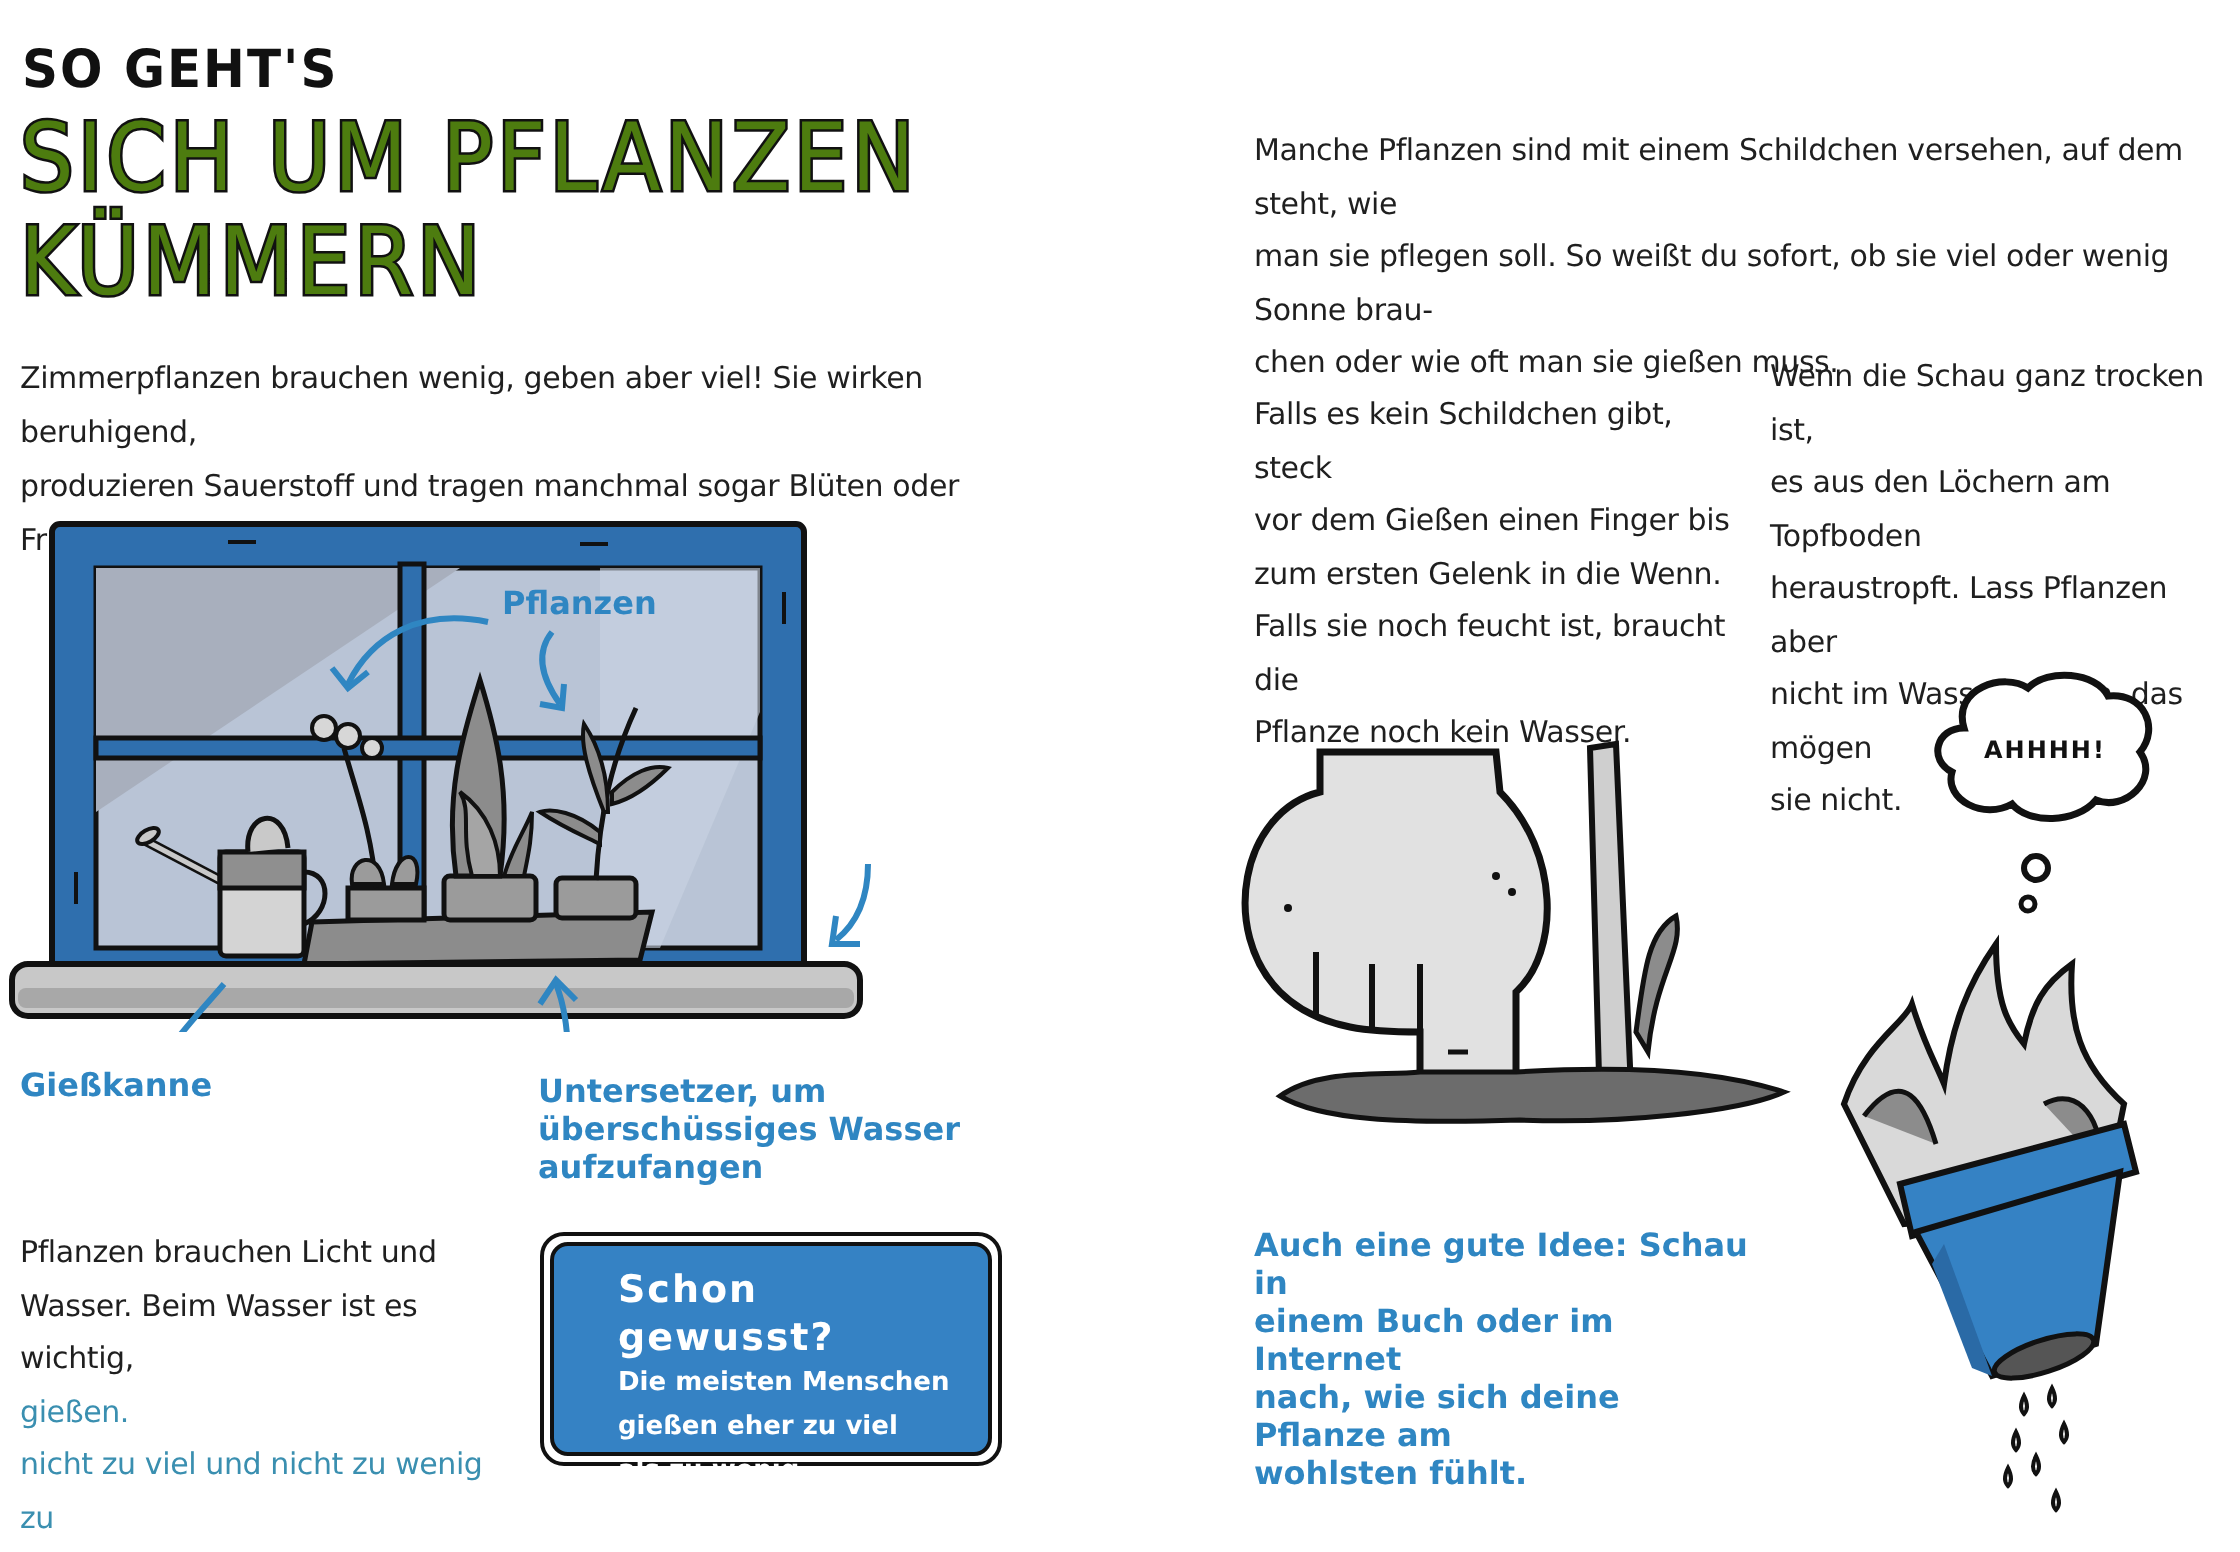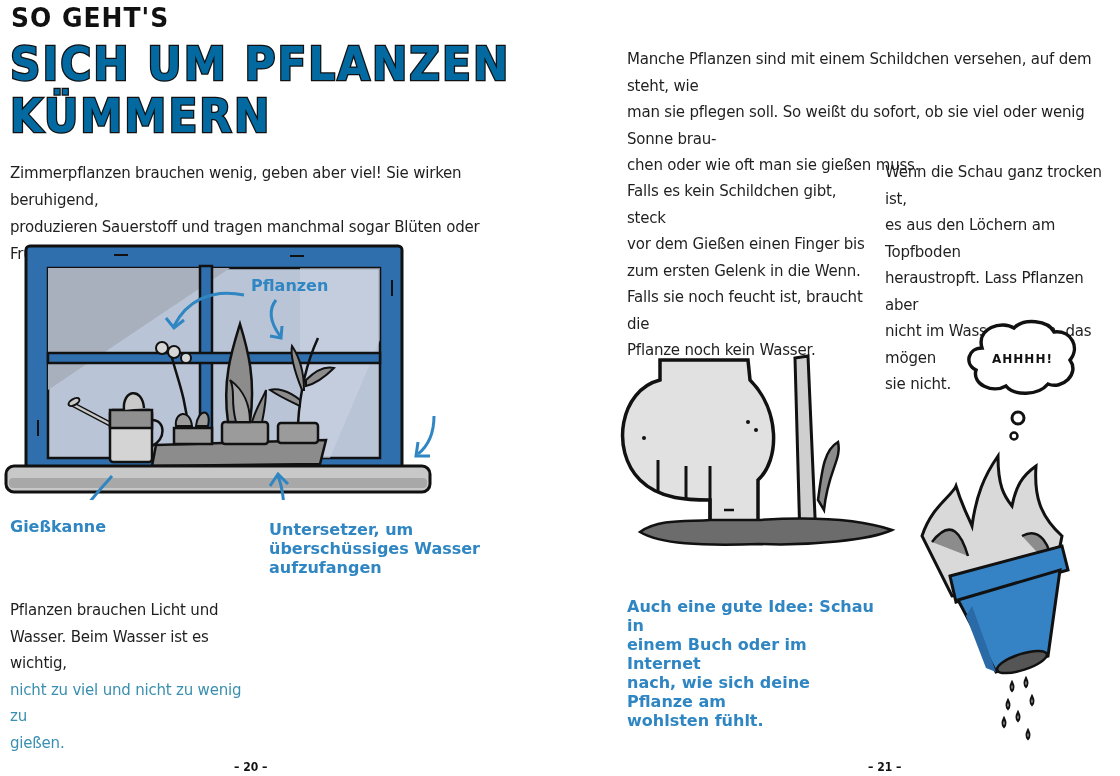--- a/index.html
+++ b/index.html
@@ -1,33 +1,33 @@
 <!DOCTYPE html>
 <html><head>
   <meta charset="utf-8">
   <style>
     * { box-sizing: border-box; margin: 0; padding: 0; }
     html, body { width: 1120px; height: 776px; background: #ffffff; overflow: hidden; }
     body { position: relative; font-family: "DejaVu Sans", sans-serif; color: #1a1a1a; }
 
-    .page { position: absolute; top: 0; height: 720px; }
+    .page { position: absolute; top: 16px; height: 720px; }
     .page-left { left: 0; width: 560px; }
     .page-right { left: 560px; width: 560px; }
 
     .kicker {
       position: absolute; left: 11px; top: 4px;
       font-family: "DejaVu Sans", sans-serif; font-weight: 900;
       font-size: 25px; letter-spacing: 1px; color: #111;
       transform: scaleY(1.05);
     }
     .title {
       position: absolute; left: 10px; top: 38px;
       font-family: "DejaVu Sans Condensed", "DejaVu Sans", sans-serif;
-      font-weight: bold; font-size: 47px; line-height: 52px;
-      color: #0369a1; letter-spacing: 2px;
+      font-weight: normal; font-size: 47px; line-height: 52px;
+      color: #4d7c0f; letter-spacing: 2px;
       -webkit-text-stroke: 2.5px #111;
       paint-order: stroke fill;
       text-transform: uppercase;
     }
     .hand {
       font-family: "DejaVu Sans", sans-serif;
       font-size: 15px; color: #1f1f1f; letter-spacing: -0.2px;
     }
     .intro { position: absolute; left: 10px; top: 160px; width: 500px; line-height: 27px; }
 
@@ -140,24 +140,32 @@
   <div class="annot" style="left:10px; top:517px;">Gießkanne</div>
   <div class="annot" style="left:269px; top:520px;">
     <div>Untersetzer, um</div>
     <div>überschüssiges Wasser</div>
     <div>aufzufangen</div>
   </div>
 
   <div class="body-left hand">
     <div>Pflanzen brauchen Licht und</div>
     <div>Wasser. Beim Wasser ist es wichtig,</div>
+    <div class="blue-text">gießen.</div>
     <div class="blue-text">nicht zu viel und nicht zu wenig zu</div>
-    <div class="blue-text">gießen.</div>
-  </div>
-
+  </div>
+
+  <div class="tip-box">
+    <div class="tip-inner">
+      <div class="tip-title">Schon gewusst?</div>
+      <div class="tip-text">Die meisten Menschen</div>
+      <div class="tip-text">gießen eher zu viel</div>
+      <div class="tip-text">als zu wenig.</div>
+    </div>
+  </div>
 
   <div class="page-num" style="left:234px;">– 20 –</div>
 </div>
 
 <div class="page page-right">
   <div class="right-top hand">
     <div>Manche Pflanzen sind mit einem Schildchen versehen, auf dem steht, wie</div>
     <div>man sie pflegen soll. So weißt du sofort, ob sie viel oder wenig Sonne brau-</div>
     <div>chen oder wie oft man sie gießen muss.</div>
   </div>

